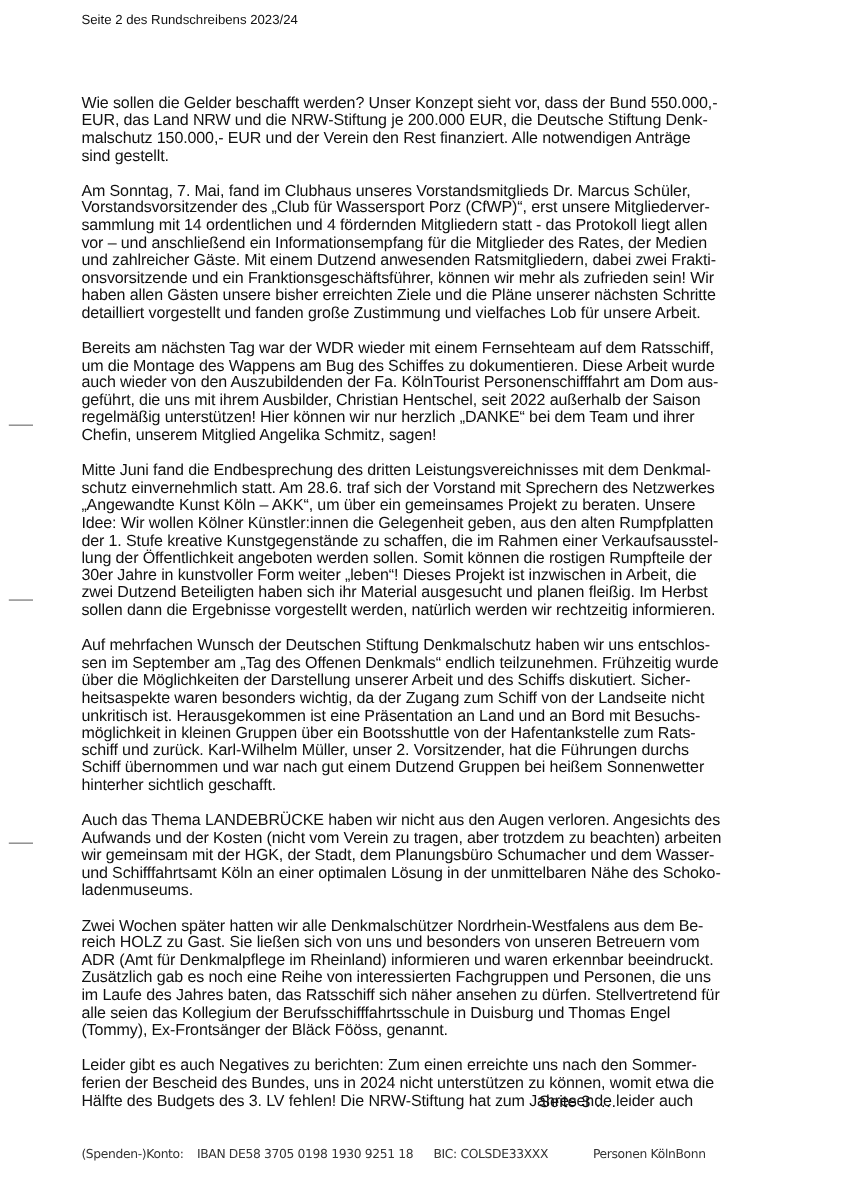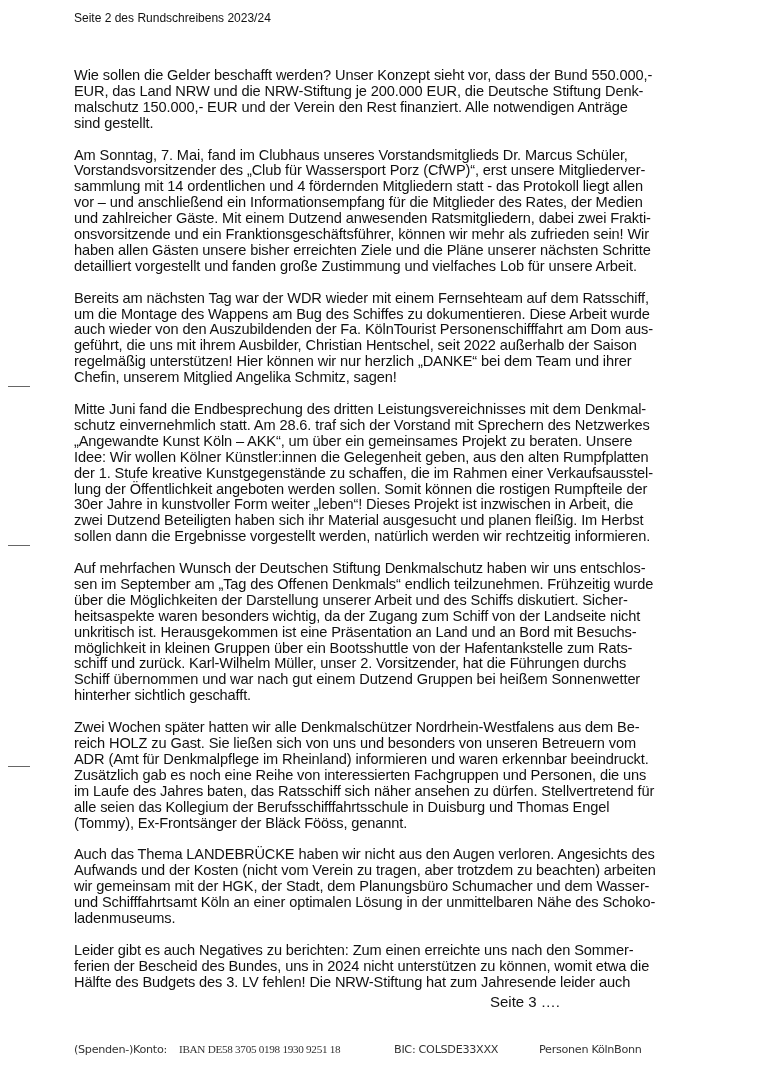--- a/index.html
+++ b/index.html
@@ -3,21 +3,21 @@
 <meta charset="utf-8">
 <style>
   html, body { margin: 0; padding: 0; background: #ffffff; }
   body { width: 765px; height: 1080px; position: relative; overflow: hidden; color: #111; }
   .page { position: absolute; left: 0; top: 0; width: 765px; height: 1080px; background: #fff; }
   .header {
     position: absolute; left: 74px; top: 10px;
     font-family: "Liberation Sans", sans-serif; font-size: 12px; line-height: 17px; white-space: nowrap;
   }
   .body-text {
-    position: absolute; left: 74px; top: 68px; width: 640px;
+    position: absolute; left: 74px; top: 87px; width: 640px;
     font-family: "Liberation Sans", sans-serif; font-size: 14.6px; line-height: 15.9px;
   }
   .para { margin: 0 0 15.9px 0; white-space: pre-line; letter-spacing: -0.12px; }
   .next-page {
     position: absolute; left: 490px; top: 993px;
     font-family: "Liberation Sans", sans-serif; font-size: 15px; white-space: nowrap;
   }
   .footer {
     position: absolute; left: 74px; top: 1043px; width: 680px;
     font-family: "DejaVu Sans", sans-serif; font-size: 11.2px; color: #333; white-space: nowrap;
@@ -63,43 +63,43 @@
 sollen dann die Ergebnisse vorgestellt werden, natürlich werden wir rechtzeitig informieren.</p>
     <p class="para">Auf mehrfachen Wunsch der Deutschen Stiftung Denkmalschutz haben wir uns entschlos-
 sen im September am „Tag des Offenen Denkmals“ endlich teilzunehmen. Frühzeitig wurde
 über die Möglichkeiten der Darstellung unserer Arbeit und des Schiffs diskutiert. Sicher-
 heitsaspekte waren besonders wichtig, da der Zugang zum Schiff von der Landseite nicht
 unkritisch ist. Herausgekommen ist eine Präsentation an Land und an Bord mit Besuchs-
 möglichkeit in kleinen Gruppen über ein Bootsshuttle von der Hafentankstelle zum Rats-
 schiff und zurück. Karl-Wilhelm Müller, unser 2. Vorsitzender, hat die Führungen durchs
 Schiff übernommen und war nach gut einem Dutzend Gruppen bei heißem Sonnenwetter
 hinterher sichtlich geschafft.</p>
+    <p class="para">Auch das Thema LANDEBRÜCKE haben wir nicht aus den Augen verloren. Angesichts des
+Aufwands und der Kosten (nicht vom Verein zu tragen, aber trotzdem zu beachten) arbeiten
+wir gemeinsam mit der HGK, der Stadt, dem Planungsbüro Schumacher und dem Wasser-
+und Schifffahrtsamt Köln an einer optimalen Lösung in der unmittelbaren Nähe des Schoko-
+ladenmuseums.</p>
     <p class="para">Zwei Wochen später hatten wir alle Denkmalschützer Nordrhein-Westfalens aus dem Be-
 reich HOLZ zu Gast. Sie ließen sich von uns und besonders von unseren Betreuern vom
 ADR (Amt für Denkmalpflege im Rheinland) informieren und waren erkennbar beeindruckt.
 Zusätzlich gab es noch eine Reihe von interessierten Fachgruppen und Personen, die uns
 im Laufe des Jahres baten, das Ratsschiff sich näher ansehen zu dürfen. Stellvertretend für
 alle seien das Kollegium der Berufsschifffahrtsschule in Duisburg und Thomas Engel
 (Tommy), Ex-Frontsänger der Bläck Fööss, genannt.</p>
-    <p class="para">Auch das Thema LANDEBRÜCKE haben wir nicht aus den Augen verloren. Angesichts des
-Aufwands und der Kosten (nicht vom Verein zu tragen, aber trotzdem zu beachten) arbeiten
-wir gemeinsam mit der HGK, der Stadt, dem Planungsbüro Schumacher und dem Wasser-
-und Schifffahrtsamt Köln an einer optimalen Lösung in der unmittelbaren Nähe des Schoko-
-ladenmuseums.</p>
     <p class="para">Leider gibt es auch Negatives zu berichten: Zum einen erreichte uns nach den Sommer-
 ferien der Bescheid des Bundes, uns in 2024 nicht unterstützen zu können, womit etwa die
 Hälfte des Budgets des 3. LV fehlen! Die NRW-Stiftung hat zum Jahresende leider auch</p>
   </div>
 
   <div class="next-page">Seite 3 ….</div>
 
   <div class="margin-dash" style="top:386px;"></div>
   <div class="margin-dash" style="top:545px;"></div>
   <div class="margin-dash" style="top:766px;"></div>
 
   <div class="footer">
     <span style="left:0px;">(Spenden-)Konto:</span>
-    <span style="left:105px;font-family:Liberation Serif, serif;">IBAN  DE58 3705 0198 1930 9251 18</span>
+    <span style="left:105px;">IBAN  DE58 3705 0198 1930 9251 18</span>
     <span style="left:320px;">BIC: COLSDE33XXX</span>
     <span style="left:465px;">Personen KölnBonn</span>
   </div>
 
 </div>
 
 </body></html>

